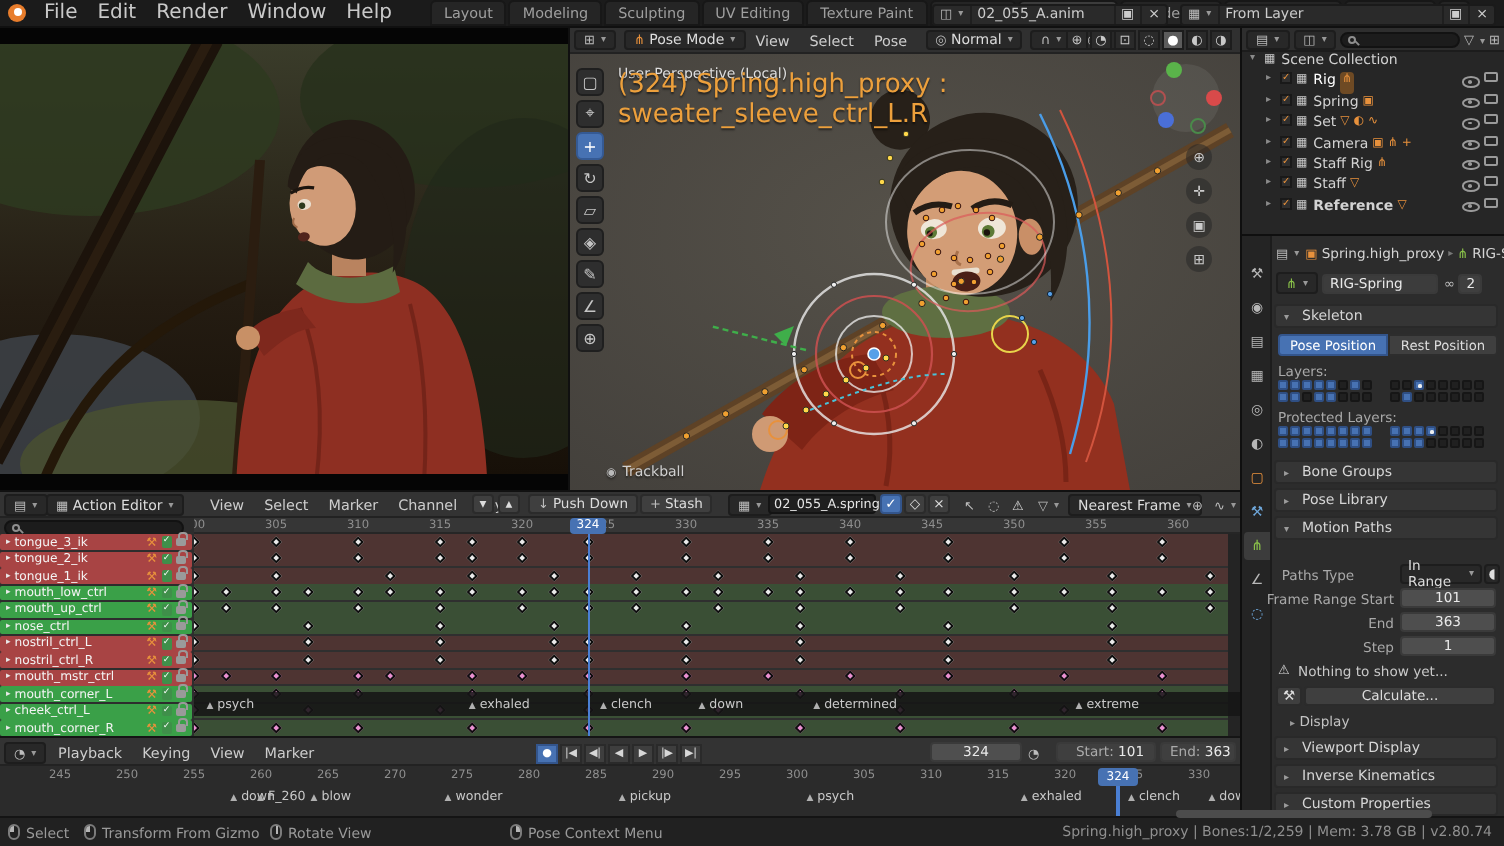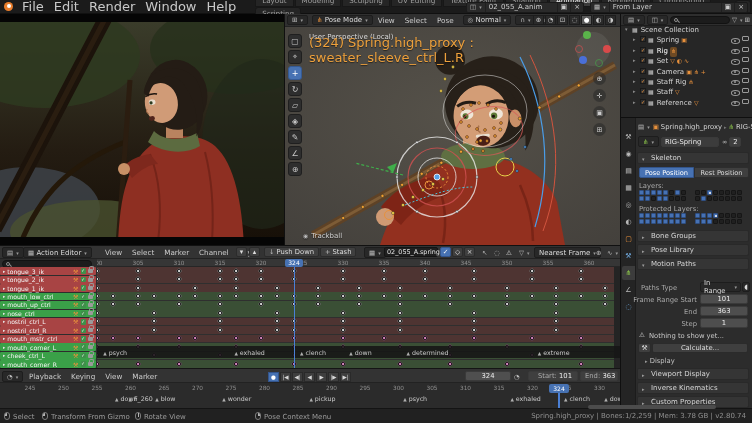--- a/index.html
+++ b/index.html
@@ -5,21 +5,21 @@
   html,body{margin:0;padding:0;background:#0c0c0c}
   #app,#app *{box-sizing:border-box}
   #app{position:relative;width:752px;height:423px;background:#1d1d1d;overflow:hidden;
        font-family:"DejaVu Sans","Liberation Sans",sans-serif;font-size:8px;color:#c3c3c3;cursor:default}
   .abs{position:absolute}
   .row{display:flex;align-items:center}
   
   #topbar{position:absolute;left:0;top:0;width:752px;height:14px;background:#1b1b1b;border-bottom:1px solid #101010;display:flex;align-items:center}
   .blogo{width:9px;height:9px;border-radius:50%;background:#e87d2c;position:relative;margin:0 4px 0 4px;flex:0 0 auto}
   .blogo::after{content:"";position:absolute;left:2.5px;top:2px;width:4px;height:4px;border-radius:50%;background:#fff}
-  .menu{padding:0 5px;font-size:13px;color:#c9c9c9;white-space:nowrap}
+  .menu{padding:0 5px;font-size:10px;color:#c9c9c9;white-space:nowrap}
   .wtab{font-size:7.2px;color:#9f9f9f;background:#252525;border:1px solid #171717;padding:1px 6px;border-radius:3px 3px 0 0;margin-right:1px;display:inline-block;white-space:nowrap}
   .wtab.act{background:#3c3c3c;color:#efefef}
   .tbw{position:absolute;top:1.5px;height:11px;background:#2a2a2a;border:1px solid #1a1a1a;border-radius:2px;display:flex;align-items:center;font-size:7px;color:#ccc}
   .tbw .seg{padding:0 3px;border-right:1px solid #1f1f1f;height:100%;display:flex;align-items:center;white-space:nowrap}
   .tbw .seg:last-child{border-right:none}
   .ic{font-size:6.5px;color:#bdbdbd}
   
   #camview{position:absolute;left:0;top:14px;width:285px;height:231px;background:#000;overflow:hidden;border-right:1px solid #101010}
   #vp{position:absolute;left:285px;top:14px;width:335px;height:231px;background:#4a4744;overflow:hidden}
   #vp-hdr{position:absolute;left:0;top:0;width:335px;height:13px;background:#303030;border-bottom:1px solid #222;display:flex;align-items:center;z-index:5}
@@ -368,32 +368,32 @@
     <div id="outl-rows">
         <div class="orow">
           <span class="tri">▾</span>
           <span class="obox">▦</span>
           <span>Scene Collection</span>
         </div>
         <div class="orow" style="padding-left: 12px;">
           <span class="tri">▸</span>
           <span class="ochk">✓</span>
           <span class="obox">▦</span>
+          <span style="color: rgb(255, 255, 255);">Rig</span>
+          <span class="oic sel">⋔</span>
+          <span class="sp"></span>
+          <span class="eye"></span>
+          <span class="scr"></span>
+        </div>
+        <div class="orow" style="padding-left: 12px;">
+          <span class="tri">▸</span>
+          <span class="ochk">✓</span>
+          <span class="obox">▦</span>
           <span>Spring</span>
           <span class="oic">▣</span>
-          <span class="sp"></span>
-          <span class="eye"></span>
-          <span class="scr"></span>
-        </div>
-        <div class="orow" style="padding-left: 12px;">
-          <span class="tri">▸</span>
-          <span class="ochk">✓</span>
-          <span class="obox">▦</span>
-          <span style="color: rgb(255, 255, 255);">Rig</span>
-          <span class="oic sel">⋔</span>
           <span class="sp"></span>
           <span class="eye"></span>
           <span class="scr"></span>
         </div>
         <div class="orow" style="padding-left: 12px;">
           <span class="tri">▸</span>
           <span class="ochk">✓</span>
           <span class="obox">▦</span>
           <span>Set</span>
           <span class="oic">▽</span>
@@ -428,21 +428,21 @@
         <div class="orow" style="padding-left: 12px;">
           <span class="tri">▸</span>
           <span class="ochk">✓</span>
           <span class="obox">▦</span>
           <span>Staff</span>
           <span class="oic">▽</span>
           <span class="sp"></span>
           <span class="eye"></span>
           <span class="scr"></span>
         </div>
-        <div class="orow" style="padding-left: 12px;">
+        <div class="orow" style="padding-left: 12px; font-weight: bold;">
           <span class="tri">▸</span>
           <span class="ochk">✓</span>
           <span class="obox">▦</span>
           <span>Reference</span>
           <span class="oic">▽</span>
           <span class="sp"></span>
           <span class="eye"></span>
           <span class="scr"></span>
         </div>
       </div>

